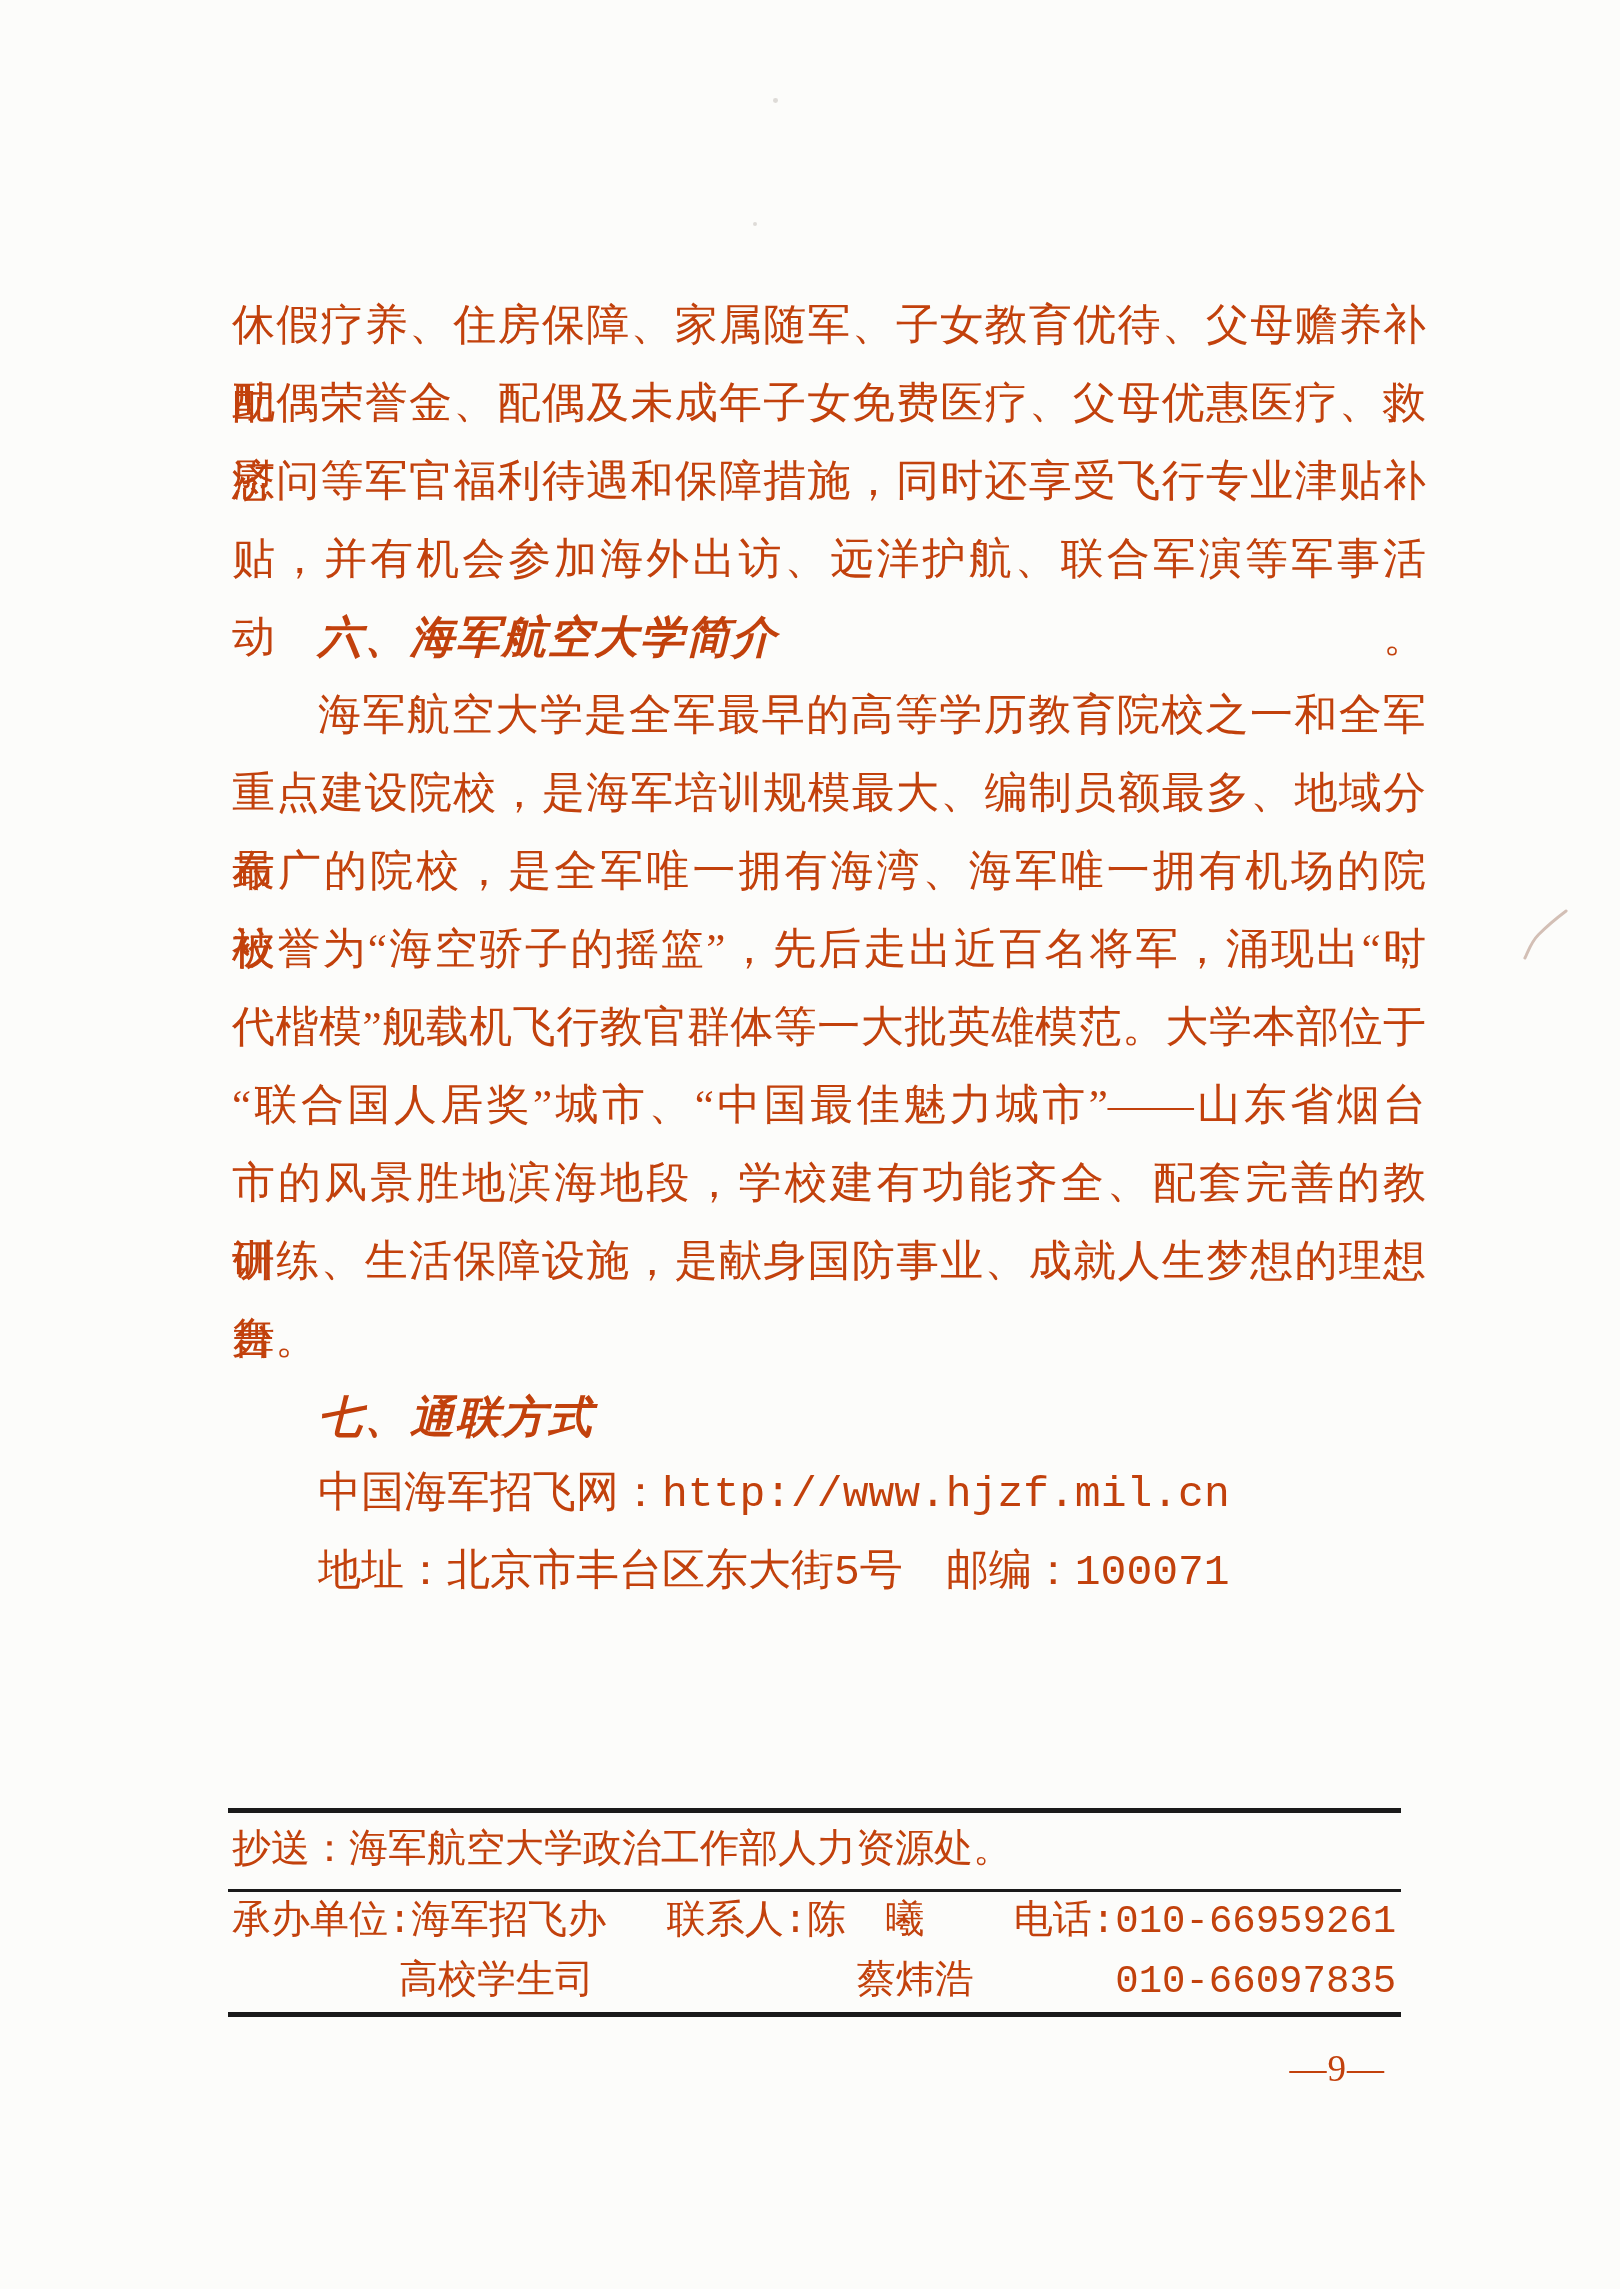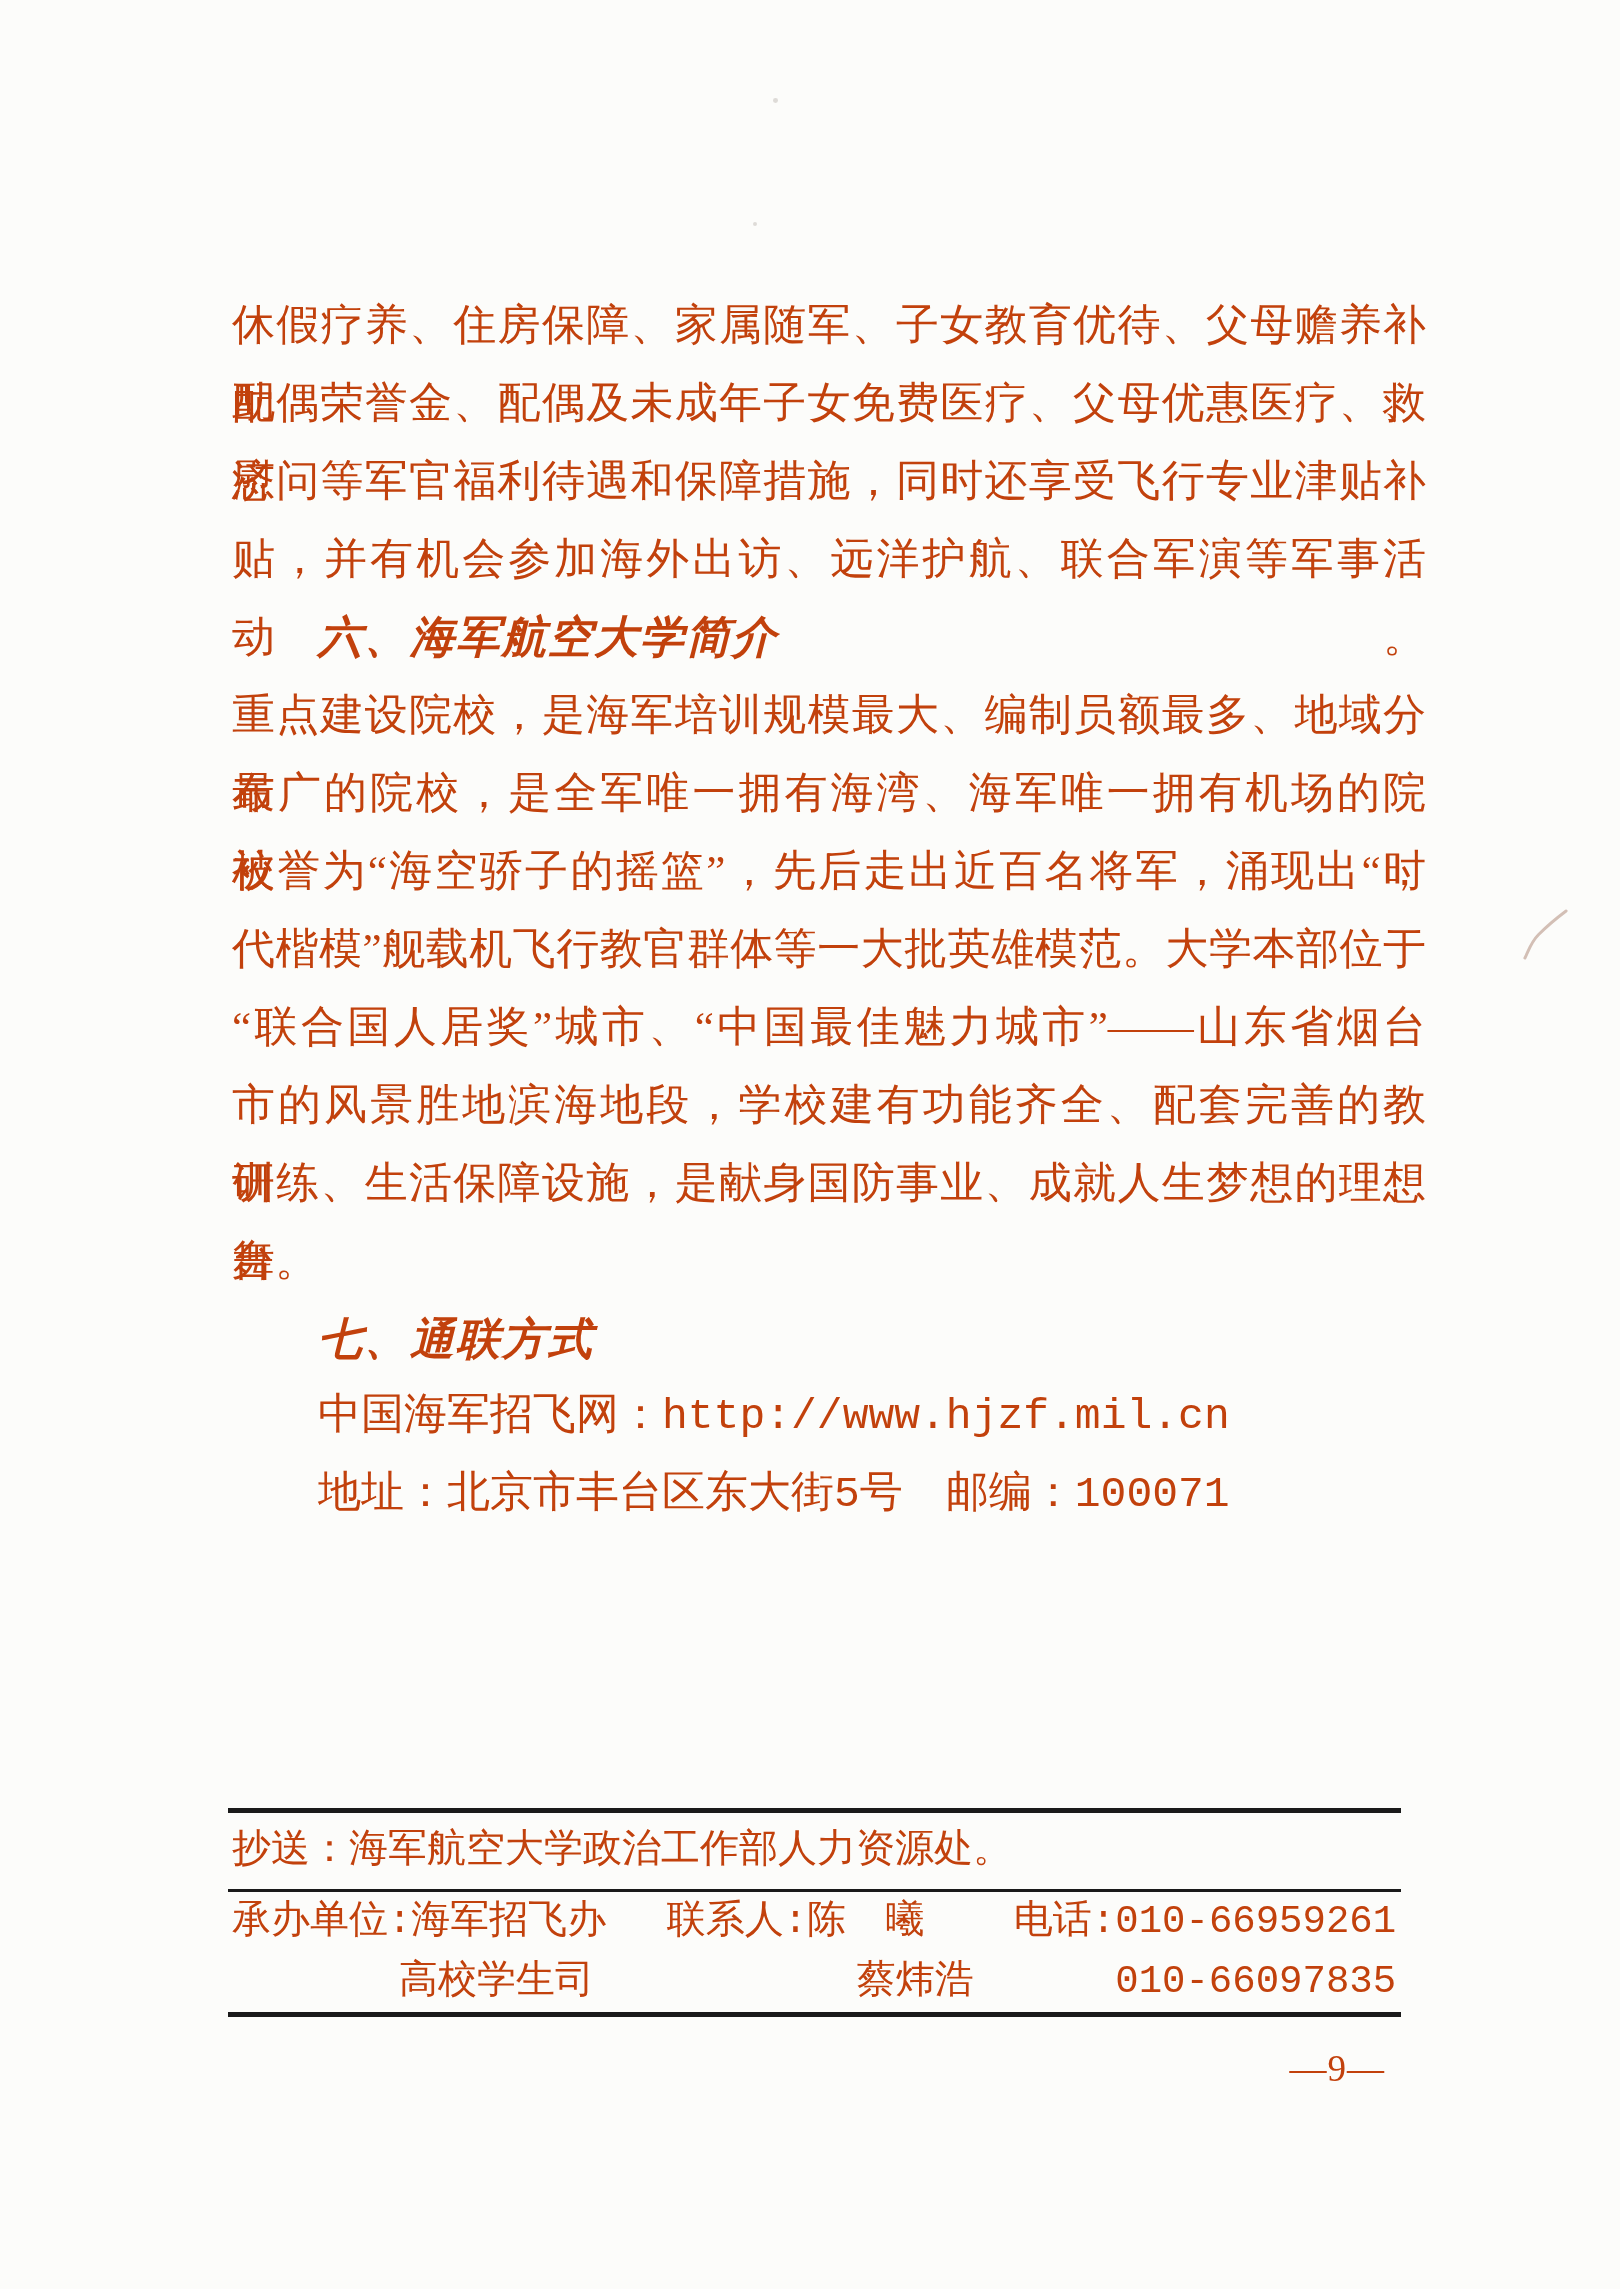--- a/index.html
+++ b/index.html
@@ -97,20 +97,21 @@
 
   <main class="bodytext">
 
     <div class="ln j">休假疗养、住房保障、家属随军、子女教育优待、父母赡养补助、</div>
     <div class="ln j">配偶荣誉金、配偶及未成年子女免费医疗、父母优惠医疗、救济</div>
     <div class="ln j">慰问等军官福利待遇和保障措施，同时还享受飞行专业津贴补</div>
     <div class="ln j">贴，并有机会参加海外出访、远洋护航、联合军演等军事活动。</div>
 
     <div class="ln head ind">六、海军航空大学简介</div>
 
+    <div class="ln j ind">海军航空大学是全军最早的高等学历教育院校之一和全军</div>
     <div class="ln j">重点建设院校，是海军培训规模最大、编制员额最多、地域分布</div>
     <div class="ln j">最广的院校，是全军唯一拥有海湾、海军唯一拥有机场的院校，</div>
     <div class="ln j">被誉为“海空骄子的摇篮”，先后走出近百名将军，涌现出“时</div>
     <div class="ln j">代楷模”舰载机飞行教官群体等一大批英雄模范。大学本部位于</div>
     <div class="ln j">“联合国人居奖”城市、“中国最佳魅力城市”——山东省烟台</div>
     <div class="ln j">市的风景胜地滨海地段，学校建有功能齐全、配套完善的教研、</div>
     <div class="ln j">训练、生活保障设施，是献身国防事业、成就人生梦想的理想舞</div>
     <div class="ln">台。</div>
 
     <div class="ln head ind">七、通联方式</div>

